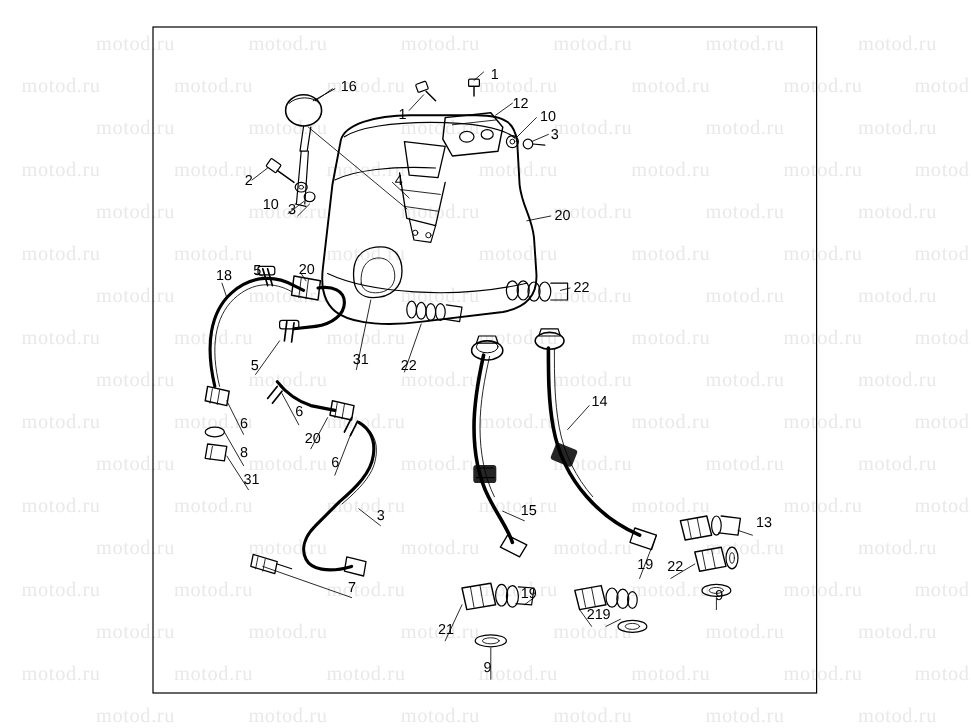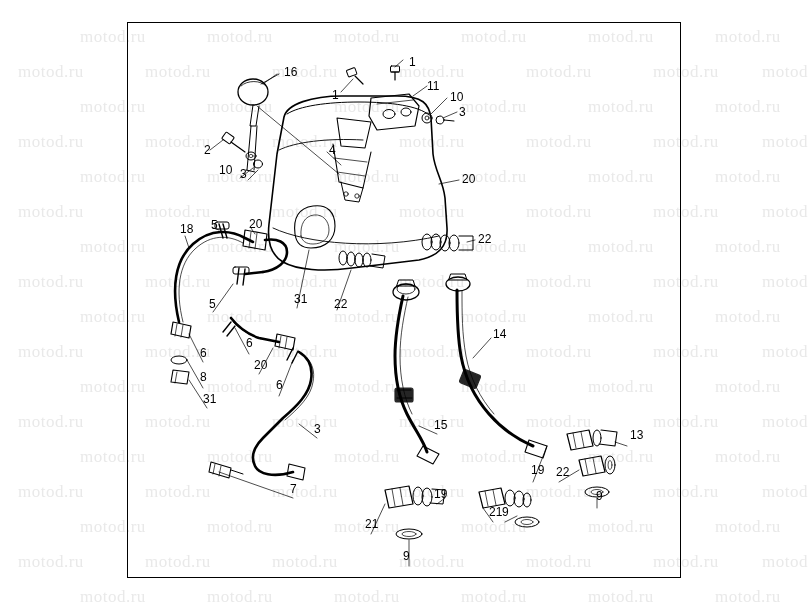--- a/index.html
+++ b/index.html
@@ -462,21 +462,21 @@
       <path d="M282 544 L 282 518" stroke-width="0.7"></path>
 
       <path d="M378 500 L 390 494" stroke-width="0.7"></path>
     </g>
   </svg>
 
 
   <div id="callout-layer">
       <div class="callout" style="left: 409px; top: 55px;">1</div>
       <div class="callout" style="left: 332px; top: 88px;">1</div>
-      <div class="callout" style="left: 427px; top: 79px;">11</div>
+      <div class="callout" style="left: 427px; top: 79px;">12</div>
       <div class="callout" style="left: 450px; top: 90px;">10</div>
       <div class="callout" style="left: 459px; top: 105px;">3</div>
       <div class="callout" style="left: 284px; top: 65px;">16</div>
       <div class="callout" style="left: 204px; top: 143px;">2</div>
       <div class="callout" style="left: 219px; top: 163px;">10</div>
       <div class="callout" style="left: 240px; top: 167px;">3</div>
       <div class="callout" style="left: 329px; top: 143px;">4</div>
       <div class="callout" style="left: 462px; top: 172px;">20</div>
       <div class="callout" style="left: 180px; top: 222px;">18</div>
       <div class="callout" style="left: 211px; top: 218px;">5</div>

